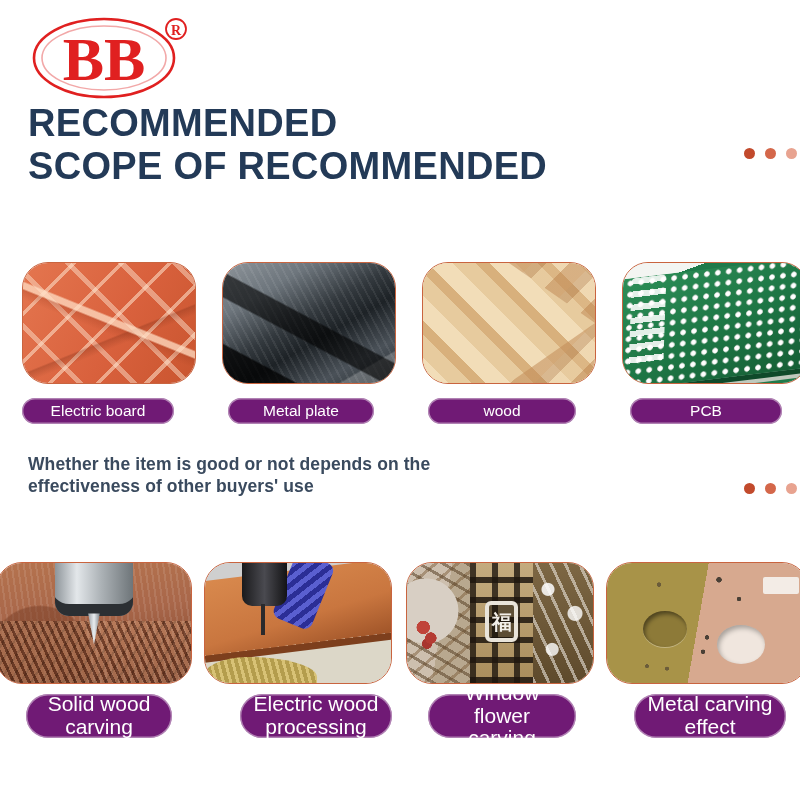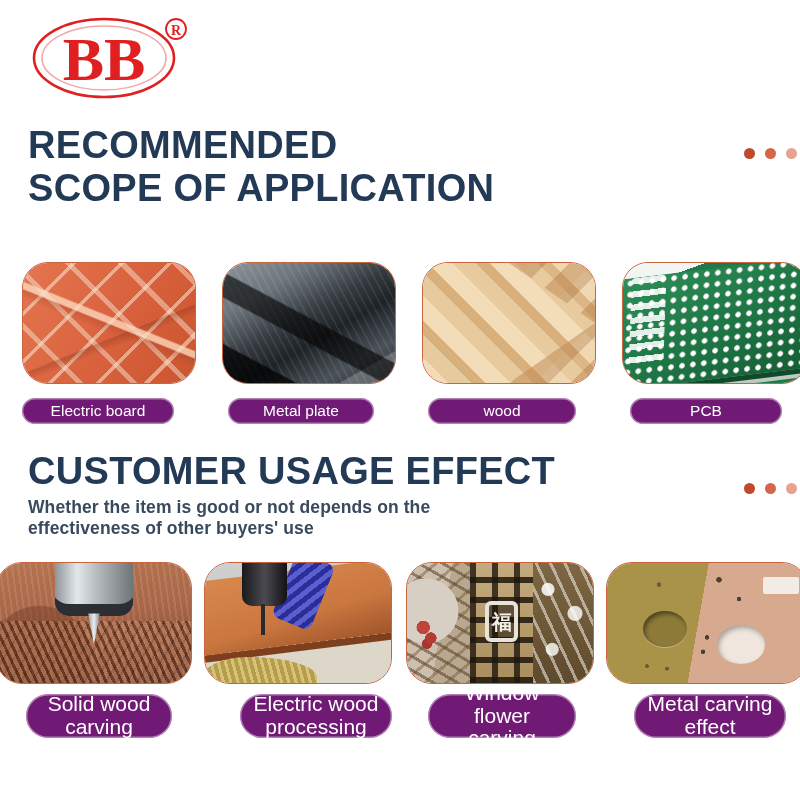--- a/index.html
+++ b/index.html
@@ -19,21 +19,21 @@
   
   .section-head { position: absolute; left: 28px; }
   .h-big {
     font-size: 38px; font-weight: bold; color: #233A57;
     letter-spacing: 0.3px; line-height: 1.12; white-space: nowrap;
   }
   .h-sub {
     font-size: 17.5px; color: #3A4A5E; line-height: 1.25;
     letter-spacing: 0.1px; margin-top: 5px;
   }
-  #head1 { top: 124px; }
+  #head1 { top: 102px; }
   #head1 .h-sub { margin-top: 9px; margin-left: 4px; font-size: 17px; }
   #head2 { top: 450px; }
   #head2 .h-sub { margin-top: 4px; font-weight: bold; }
 
   
   .dots { position: absolute; display: flex; gap: 10px; align-items: center; }
   .dots .dot { width: 11px; height: 11px; border-radius: 50%; }
   #dots1 { left: 744px; top: 148px; }
   #dots2 { left: 744px; top: 483px; }
 
@@ -298,21 +298,21 @@
     <ellipse cx="78" cy="46" rx="70" ry="39" fill="none" stroke="#E02020" stroke-width="2.6"></ellipse>
     <ellipse cx="78" cy="46" rx="62" ry="32" fill="none" stroke="#F2A8A8" stroke-width="1.6"></ellipse>
     <text x="78" y="68" text-anchor="middle" font-family="'Liberation Serif', serif" font-size="62" font-weight="bold" fill="#E02020">BB</text>
     <circle cx="150" cy="17" r="10" fill="none" stroke="#E02020" stroke-width="1.8"></circle>
     <text x="150" y="23" text-anchor="middle" font-family="'Liberation Serif', serif" font-size="14" font-weight="bold" fill="#E02020">R</text>
   </svg>
 </div>
 
 <div class="section-head" id="head1">
   <div class="h-big">RECOMMENDED</div>
-  <div class="h-big">SCOPE OF APPLICATION</div>
+  <div class="h-big">SCOPE OF RECOMMENDED</div>
 </div>
 
 <div class="dots" id="dots1">
   <span class="dot" style="background:#C24A2C"></span>
   <span class="dot" style="background:#D4674A"></span>
   <span class="dot" style="background:#E8A390"></span>
 </div>
 
 <div class="row" id="row1">
 
@@ -334,21 +334,20 @@
   <div class="card" id="c4">
     <div class="art art-pcb">
       <div class="board"></div>
       <div class="strip"></div>
     </div>
   </div>
   <div class="pill one" id="p4">PCB</div>
 </div>
 
 <div class="section-head" id="head2">
-  <div class="h-big">CUSTOMER USAGE EFFECT</div>
   <div class="h-sub">
     <div>Whether the item is good or not depends on the</div>
     <div>effectiveness of other buyers' use</div>
   </div>
 </div>
 
 <div class="dots" id="dots2">
   <span class="dot" style="background:#C24A2C"></span>
   <span class="dot" style="background:#D4674A"></span>
   <span class="dot" style="background:#E8A390"></span>

